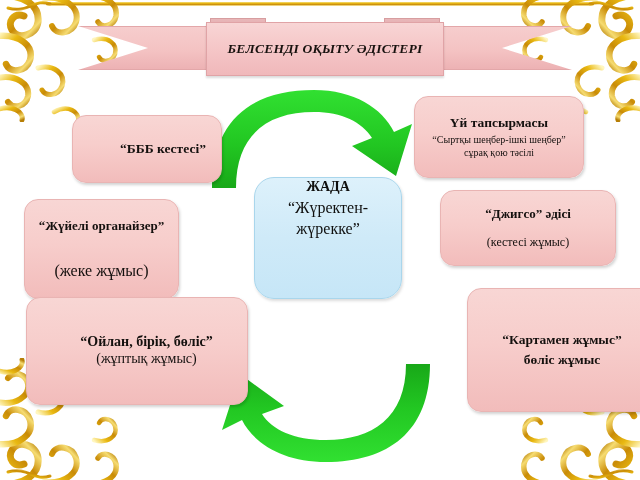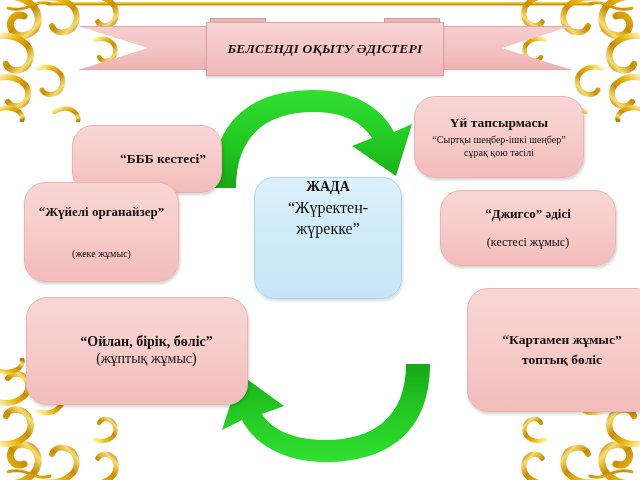--- a/index.html
+++ b/index.html
@@ -50,39 +50,39 @@
   .ribbon-title{
     font-size:13.5px;font-weight:bold;color:#18120f;letter-spacing:.2px;
     font-family:"Liberation Serif", serif;white-space:nowrap;font-style:italic;
   }
 
   
   .box{
     position:absolute;box-sizing:border-box;
     background:linear-gradient(to bottom,#f8d6d4 0%,#f7cdcb 45%,#f2bcbb 100%);
     border:1px solid #e9b4b3;
-    border-radius:21px;
+    border-radius:14px;
     box-shadow:1px 2px 3px rgba(0,0,0,.18);
     display:flex;flex-direction:column;align-items:center;justify-content:center;
     text-align:center;color:#14100e;
     padding:4px 8px;
   }
   .t-main{font-weight:bold;font-size:13px;line-height:1.18;}
   .t-sub{font-size:12px;line-height:1.2;}
   .t-small{font-size:10px;line-height:1.3;}
 
-  #box-bbb{left:72px;top:125px;width:150px;height:68px;padding-left:40px;}
+  #box-bbb{left:72px;top:115px;width:150px;height:68px;padding-left:40px;}
   #box-bbb .t-main{font-size:13.5px;}
 
   #box-homework{left:414px;top:96px;width:170px;height:82px;}
   #box-homework .t-main{font-size:13.5px;margin-bottom:2px;}
 
-  #box-organizer{left:24px;top:182px;width:155px;height:100px;gap:28px;}
+  #box-organizer{left:24px;top:199px;width:155px;height:100px;gap:28px;}
   #box-organizer .t-main{font-size:13px;}
-  #box-organizer .t-sub{font-size:10px;}
+  #box-organizer .t-sub{font-size:16px;}
 
   #box-jigsaw{left:440px;top:190px;width:176px;height:76px;gap:14px;}
 
   #box-think{left:26px;top:297px;width:222px;height:108px;padding-left:27px;}
   #box-think .t-main{font-size:14px;}
   #box-think .t-sub{font-size:14px;}
 
   #box-map{left:438px;top:288px;width:190px;height:124px;margin-left:29px;}
   #box-map .t-main{font-size:13.5px;line-height:1.45;}
 
@@ -247,21 +247,21 @@
     <div class="t-sub">(кестесі жұмыс)</div>
   </div>
 
   <div class="box" id="box-think">
     <div class="t-main">“Ойлан, бірік, бөліс”</div>
     <div class="t-sub">(жұптық жұмыс)</div>
   </div>
 
   <div class="box" id="box-map">
     <div class="t-main">“Картамен жұмыс”</div>
-    <div class="t-main">топтық бөліс</div>
+    <div class="t-main">бөліс жұмыс</div>
   </div>
 
   <div id="box-center">
     <div class="c1">ЖАДА</div>
     <div class="c2">“Жүректен-</div>
     <div class="c2">жүрекке”</div>
   </div>
 
 </div>
 

